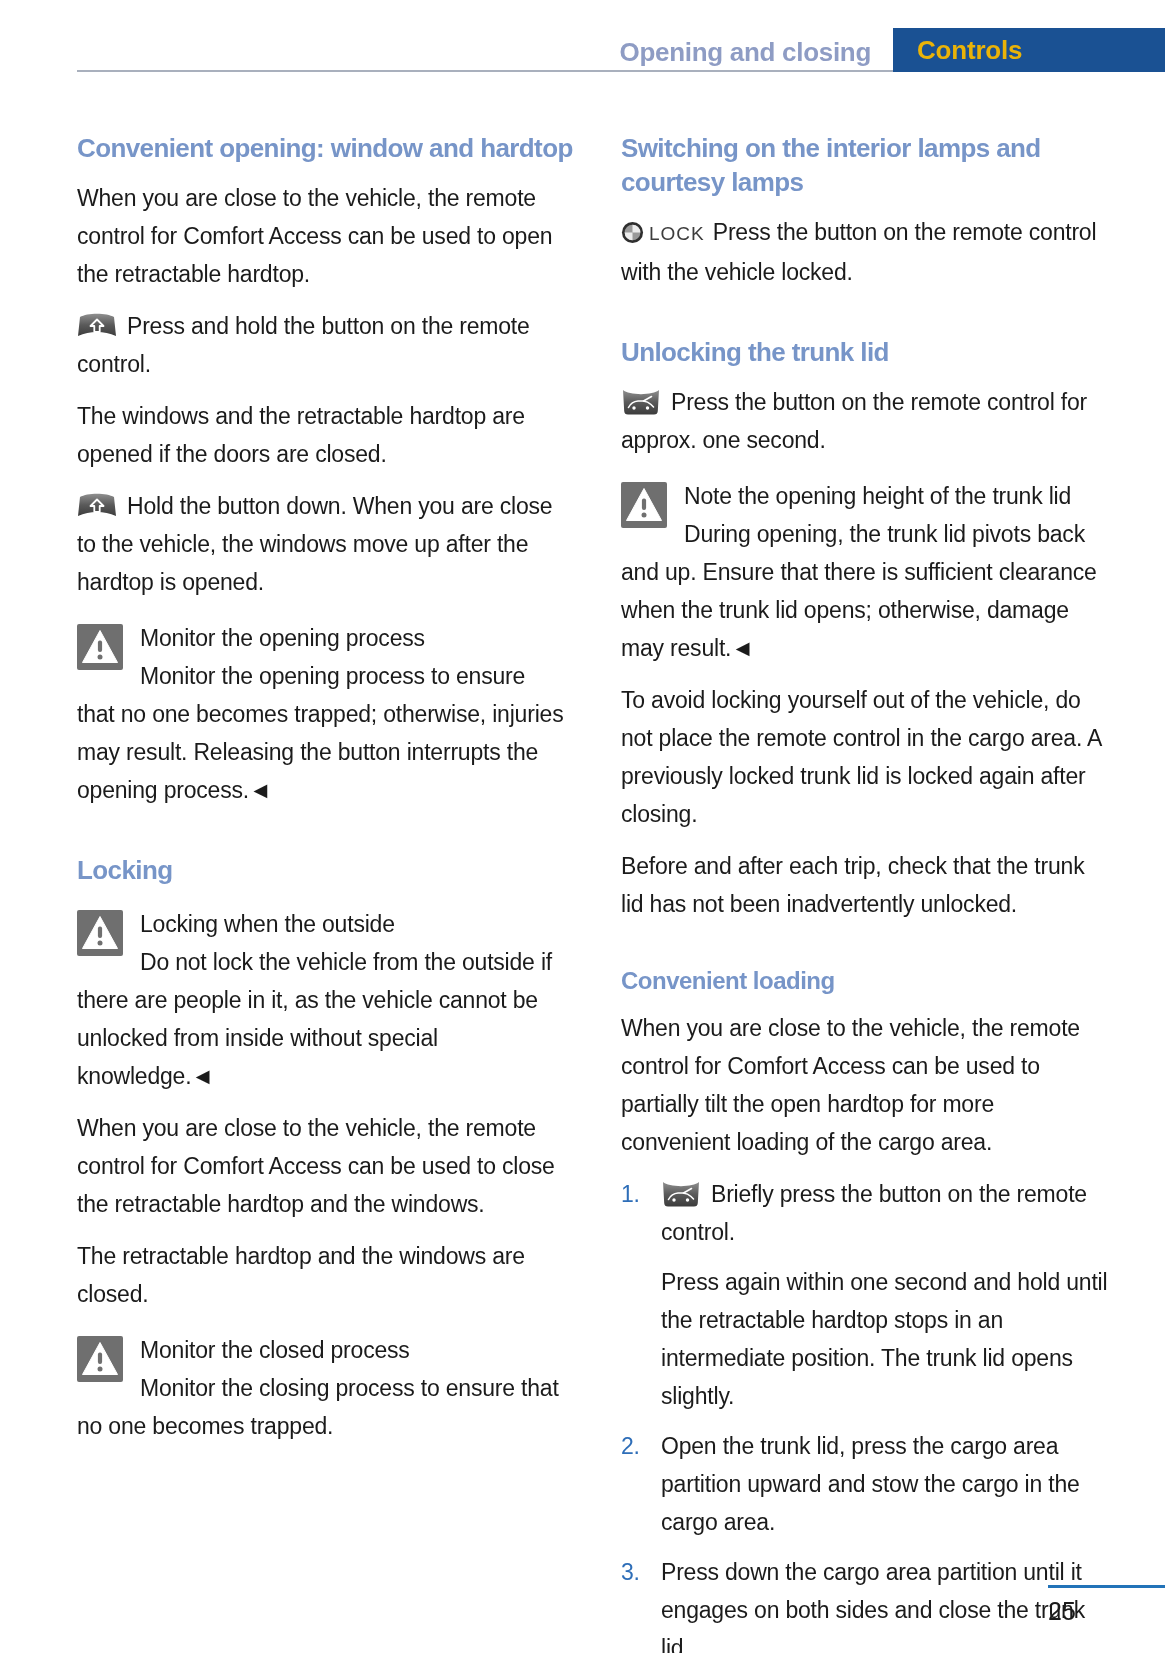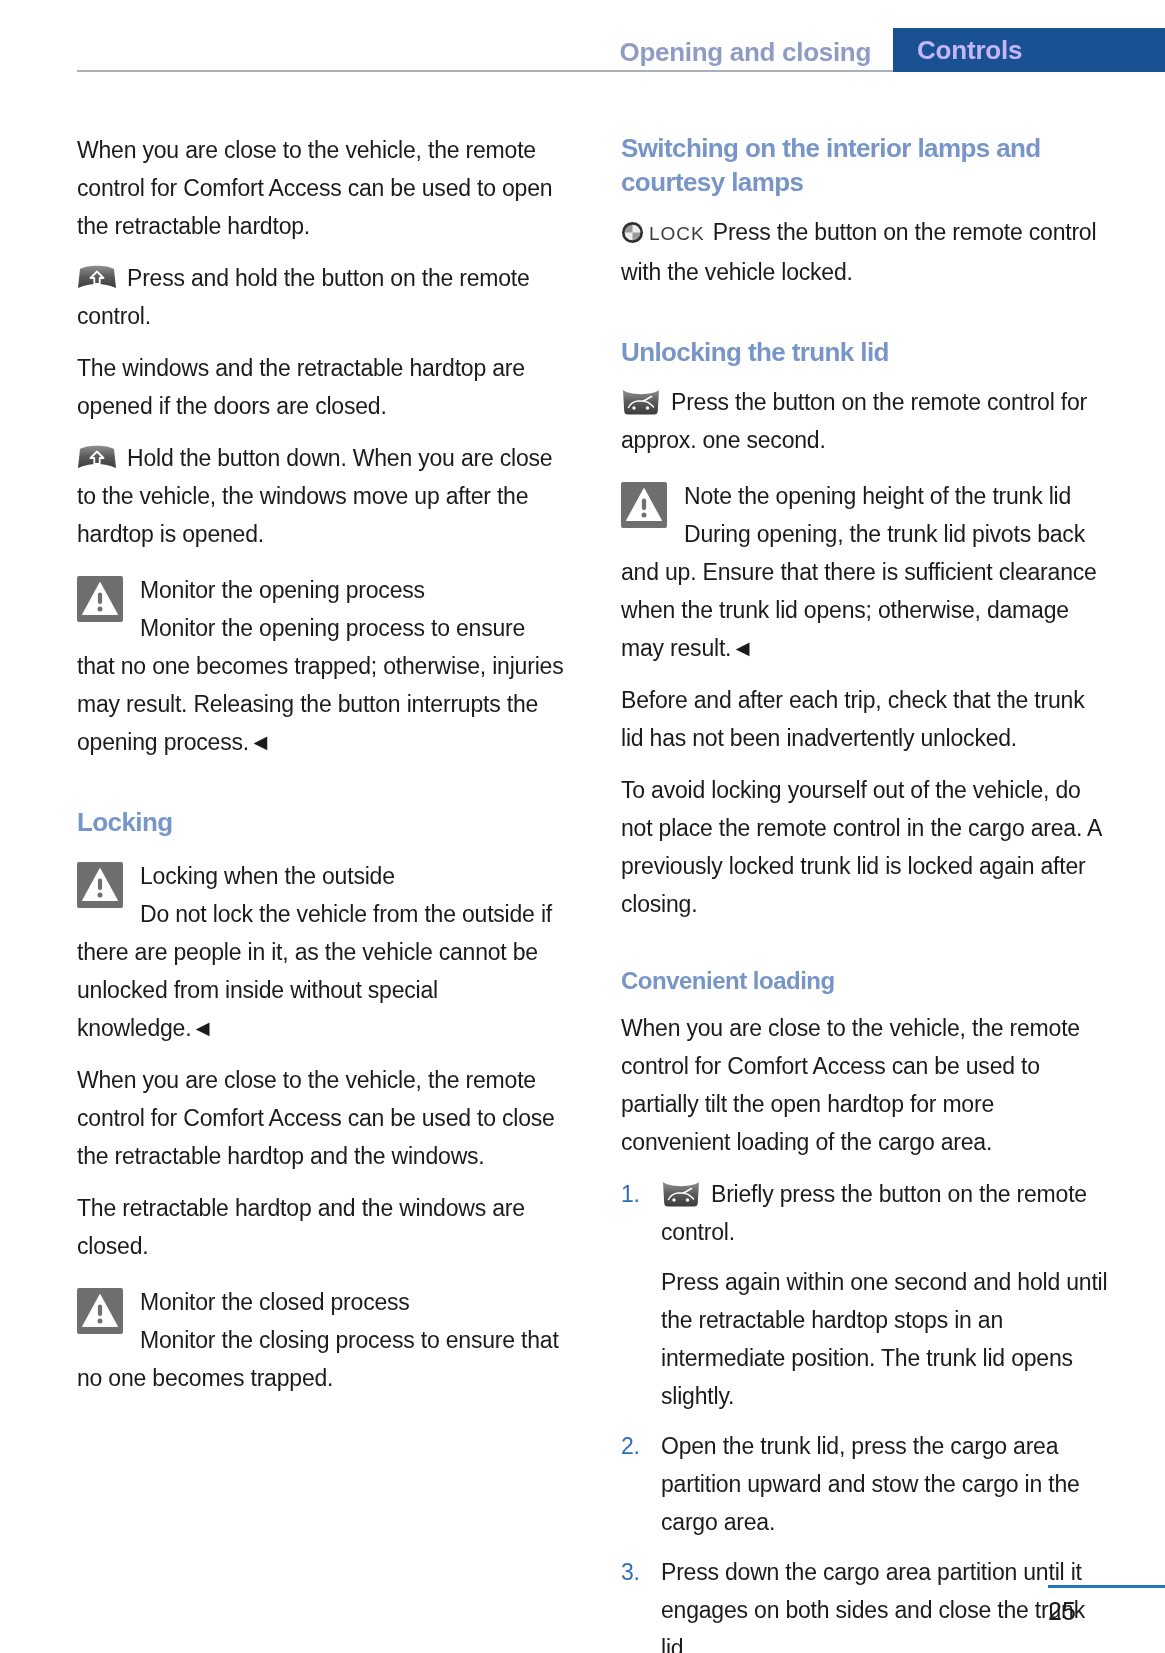--- a/index.html
+++ b/index.html
@@ -15,21 +15,21 @@
 
   
   .page-header{position:absolute;top:0;left:0;width:100%;height:84px;}
   .section-label{
     position:absolute;right:294px;top:37px;
     color:#8e9cc4;font-weight:bold;font-size:26px;letter-spacing:-0.3px;
     white-space:nowrap;
   }
   .chapter-box{
     position:absolute;right:0;top:28px;width:272px;height:44px;
-    background:#1a5193;color:#c4b5fd;font-weight:bold;font-size:26px;
+    background:#1a5193;color:#eab308;font-weight:bold;font-size:26px;
     display:flex;align-items:center;padding-left:24px;box-sizing:border-box;
     letter-spacing:-0.2px;
   }
   .header-rule{position:absolute;left:77px;right:272px;top:70px;height:2px;background:#a9b0bd;}
 
   
   .columns{position:absolute;top:131px;left:77px;display:flex;gap:57px;}
   .col{width:487px;font-size:23px;line-height:38px;letter-spacing:-0.2px;}
 
   h2,h3{color:#7795c8;margin:0;}
@@ -83,20 +83,21 @@
     <div class="chapter-box">
       <span>Controls</span>
     </div>
     <div class="header-rule"></div>
   </header>
 
   <main class="columns">
 
     <section class="col">
 
+      <h2 style="white-space:nowrap;">Convenient opening: window and hardtop</h2>
 
       <p>When you are close to the vehicle, the remote control for Comfort Access can be used to open the retractable hardtop.</p>
 
       <p class="ipar">
         <svg class="btn-icon" width="40" height="30" viewBox="0 0 40 30">
             <path d="M3 6 C10 1.5 30 1.5 37 6 L39 25 C27 19.5 13 19.5 1 25 Z" fill="url(#btng)"></path>
             <path d="M20 8.5 L26.5 15 H22.7 V21 H17.3 V15 H13.5 Z" fill="none" stroke="#ffffff" stroke-width="1.8" stroke-linejoin="round"></path>
           </svg><span>Press and hold the button on the remote control.</span>
       </p>
 
@@ -182,23 +183,23 @@
         <svg class="warn-icon" viewBox="0 0 46 46">
             <rect width="46" height="46" rx="2" fill="#6f6f6f"></rect>
             <path d="M23 6.5 L40.5 38.5 H5.5 Z" fill="#ffffff" stroke="#ffffff" stroke-width="1" stroke-linejoin="round"></path>
             <rect x="20.9" y="16.5" width="4.2" height="11.5" rx="2" fill="#6f6f6f"></rect>
             <circle cx="23" cy="33" r="2.5" fill="#6f6f6f"></circle>
           </svg>
         <span class="warn-title">Note the opening height of the trunk lid</span>
         <span class="warn-body">During opening, the trunk lid pivots back and up. Ensure that there is sufficient clearance when the trunk lid opens; otherwise, damage may result.◄</span>
       </div>
 
+      <p>To avoid locking yourself out of the vehicle, do not place the remote control in the cargo area. A previously locked trunk lid is locked again after closing.</p>
+
       <p>Before and after each trip, check that the trunk lid has not been inadvertently unlocked.</p>
-
-      <p>To avoid locking yourself out of the vehicle, do not place the remote control in the cargo area. A previously locked trunk lid is locked again after closing.</p>
 
       <h3>Convenient loading</h3>
 
       <p>When you are close to the vehicle, the remote control for Comfort Access can be used to partially tilt the open hardtop for more convenient loading of the cargo area.</p>
 
       <div class="steps">
 
         <div class="step">
           <span class="step-num">1.</span>
           <div class="step-body">

